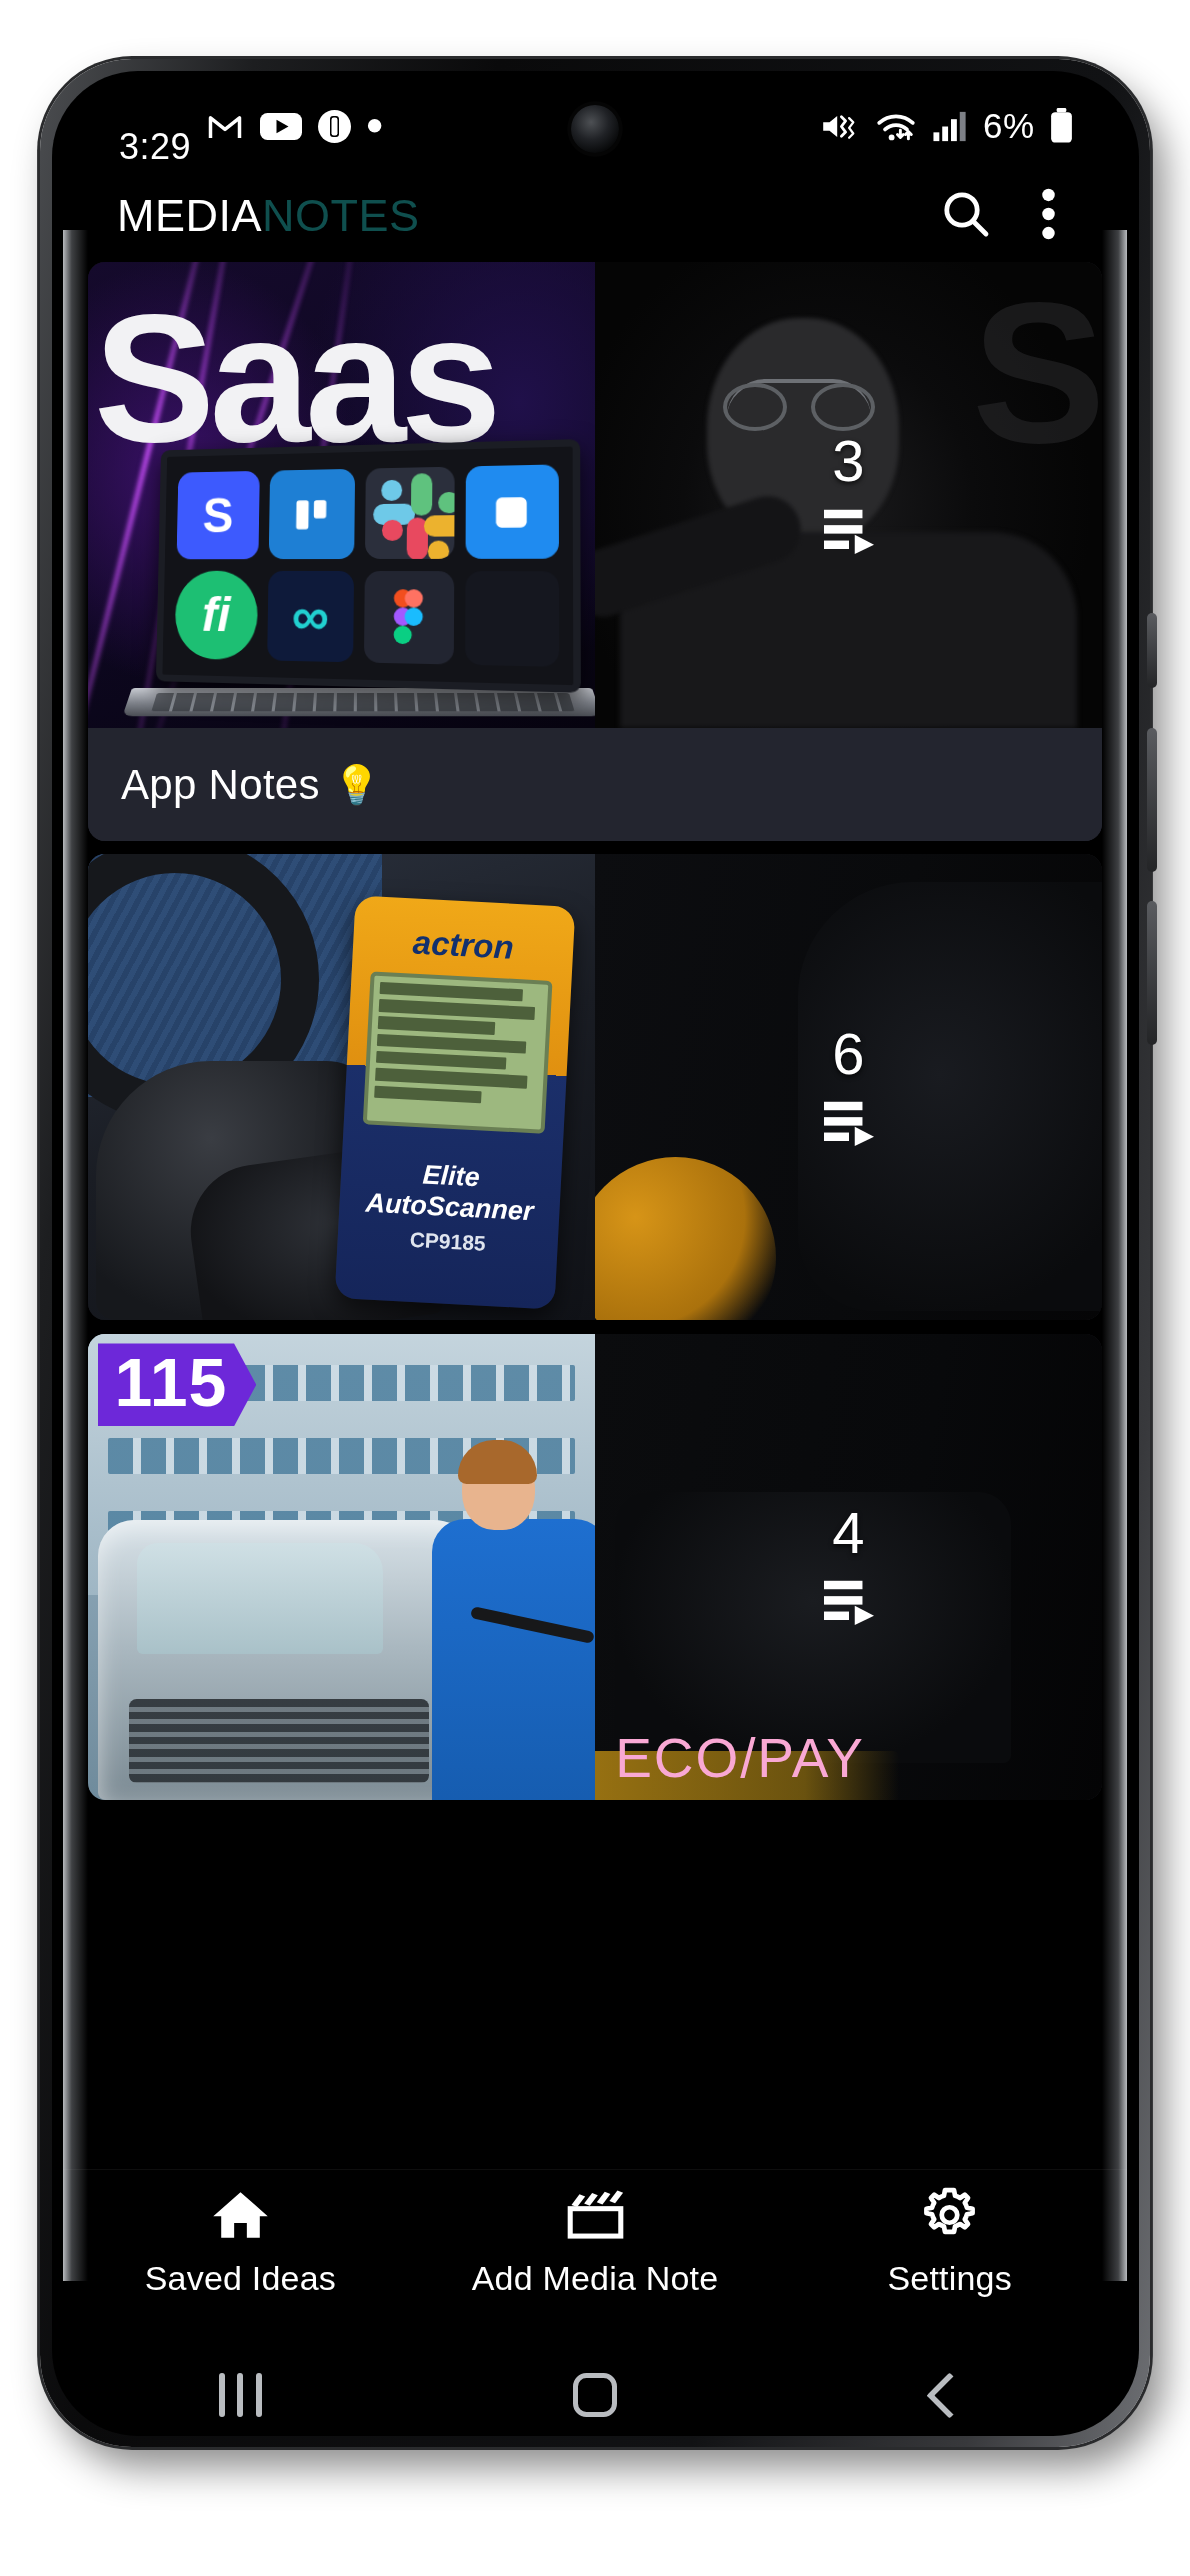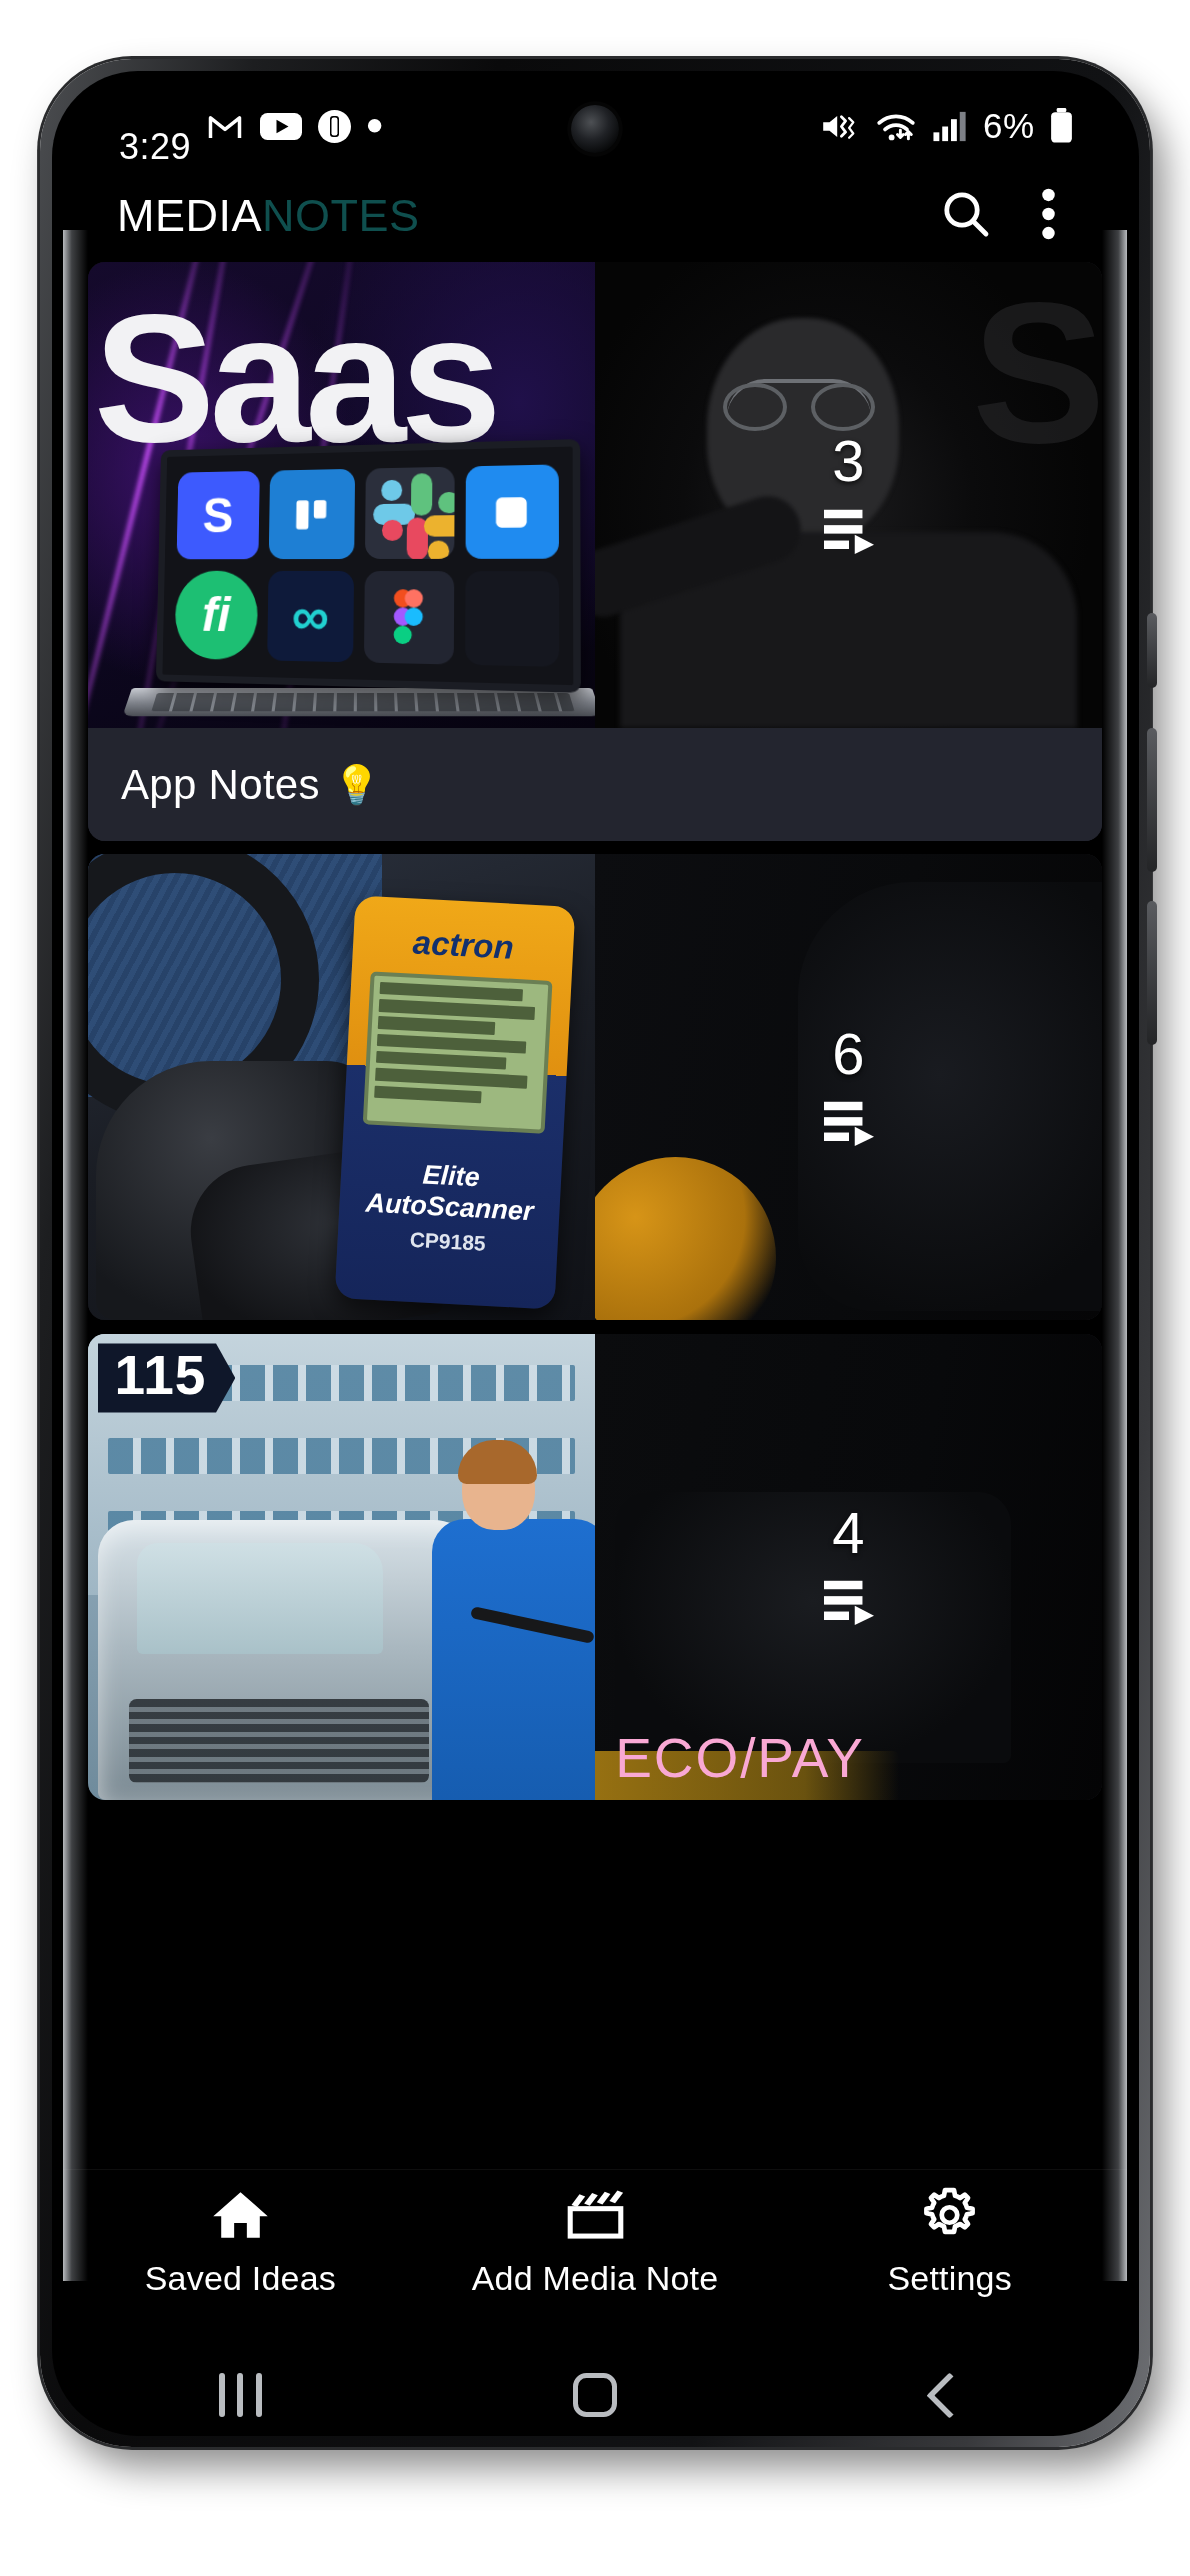--- a/index.html
+++ b/index.html
@@ -342,21 +342,21 @@
     background: linear-gradient(180deg,#cfe0e5 0%, #a9c2c9 100%);
     border-radius: 21px 29px 5.8px 5.8px; opacity:.92;
   }
   .t3-grille {
     position:absolute; left: 8%; bottom: 6%; width: 78%; height: 30%;
     background: repeating-linear-gradient(180deg,#2b3136 0 7.7px,#6b767d 7.7px 12.5px);
     border-radius: 7.7px; opacity:.9;
   }
   .t3-badge115 {
     position:absolute; left: 9.6px; top: 9.6px;
-    background:#0f172a; color:#ffffff; font-weight:800; font-size: 55px;
+    background:#6d28d9; color:#ffffff; font-weight:800; font-size: 68px;
     padding: 3.8px 29px 7.7px 17px;
     clip-path: polygon(0 0, 86% 0, 100% 50%, 86% 100%, 0 100%);
     letter-spacing: 1px; line-height: 1.05;
   }
   .t3-person {
     position:absolute; right: 2%; bottom: 0; width: 32%; height: 76%;
   }
   .t3-phead {
     position:absolute; left: 24%; top: 0; width: 73px; height: 84px;
     border-radius: 50% 50% 44% 44%; background:#e8b48e;

